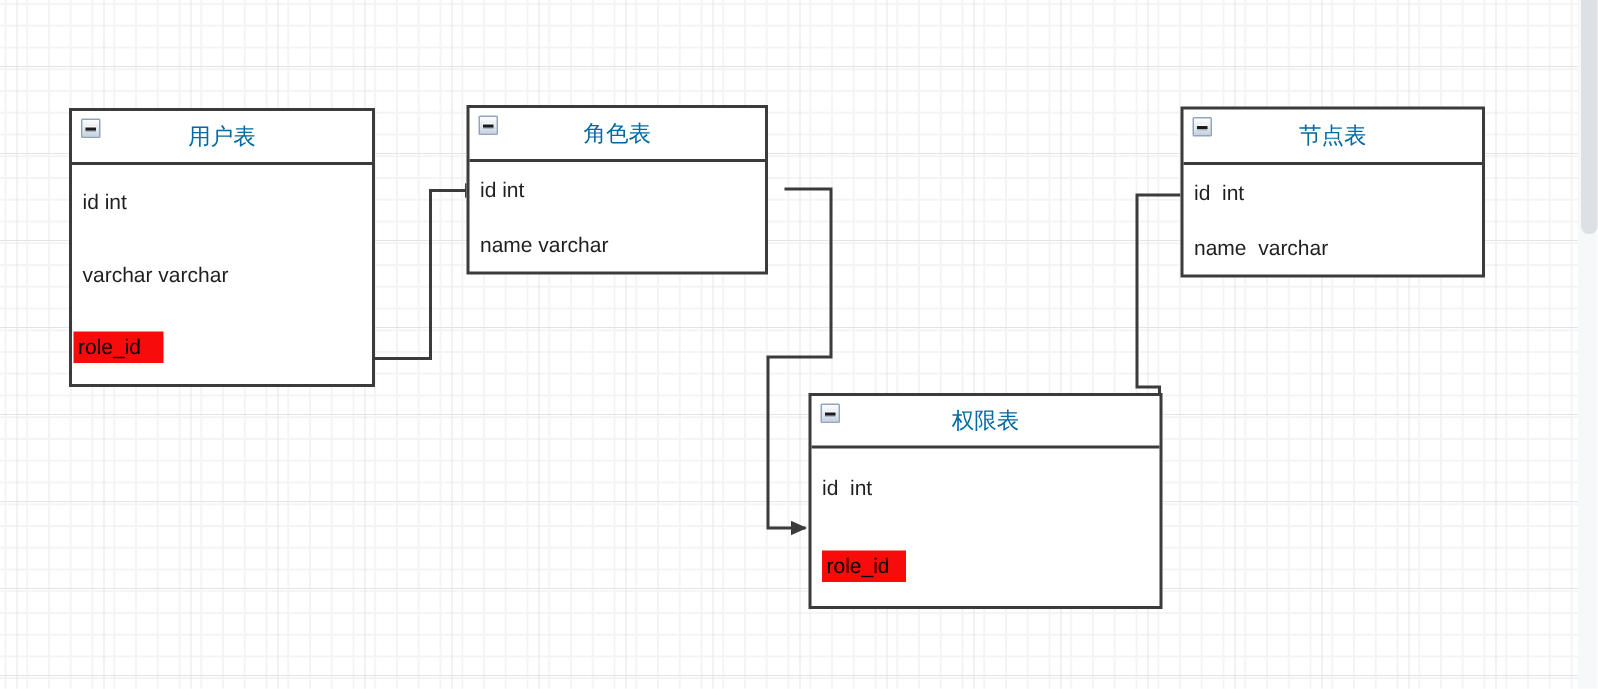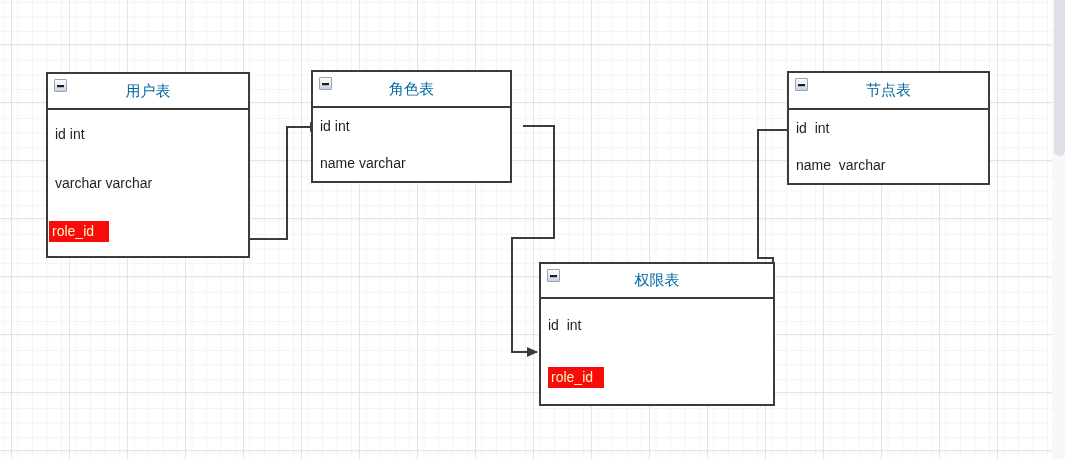--- a/index.html
+++ b/index.html
@@ -36,21 +36,21 @@
     background:linear-gradient(180deg,#fdfdfe 0%,#e3e9f0 55%,#c6d1de 100%);
     display:flex;align-items:center;justify-content:center;
   }
   .collapse::after{content:"";width:7px;height:2px;background:#1c1c1c;box-shadow:0 -1px 0 #f8f8f8,0 1px 0 #aab6c4;}
   .entity-rows{flex:1 1 auto;display:flex;flex-direction:column;justify-content:flex-end;}
   .row{
     flex:1 1 0;display:flex;align-items:center;padding-left:7px;
     font-size:14px;color:#1f1f1f;white-space:pre;
   }
   .row.flush{padding-left:1px;}
-  .chip{background:var(--hl);color:#fef9c3;padding:2px 11px 3px 3px;white-space:pre;}
+  .chip{background:var(--hl);color:#000000;padding:2px 11px 3px 3px;white-space:pre;}
   
   #tbl-user{left:46px;top:72px;width:204px;height:186px;}
   #tbl-user .entity-header{height:34px;}
   #tbl-role{left:311px;top:70px;width:201px;height:113px;}
   #tbl-role .entity-header{height:34px;}
   #tbl-node{left:787px;top:71px;width:203px;height:114px;}
   #tbl-node .entity-header{height:35px;}
   #tbl-perm{left:539px;top:262px;width:236px;height:144px;}
   #tbl-perm .entity-header{height:33px;}
   

